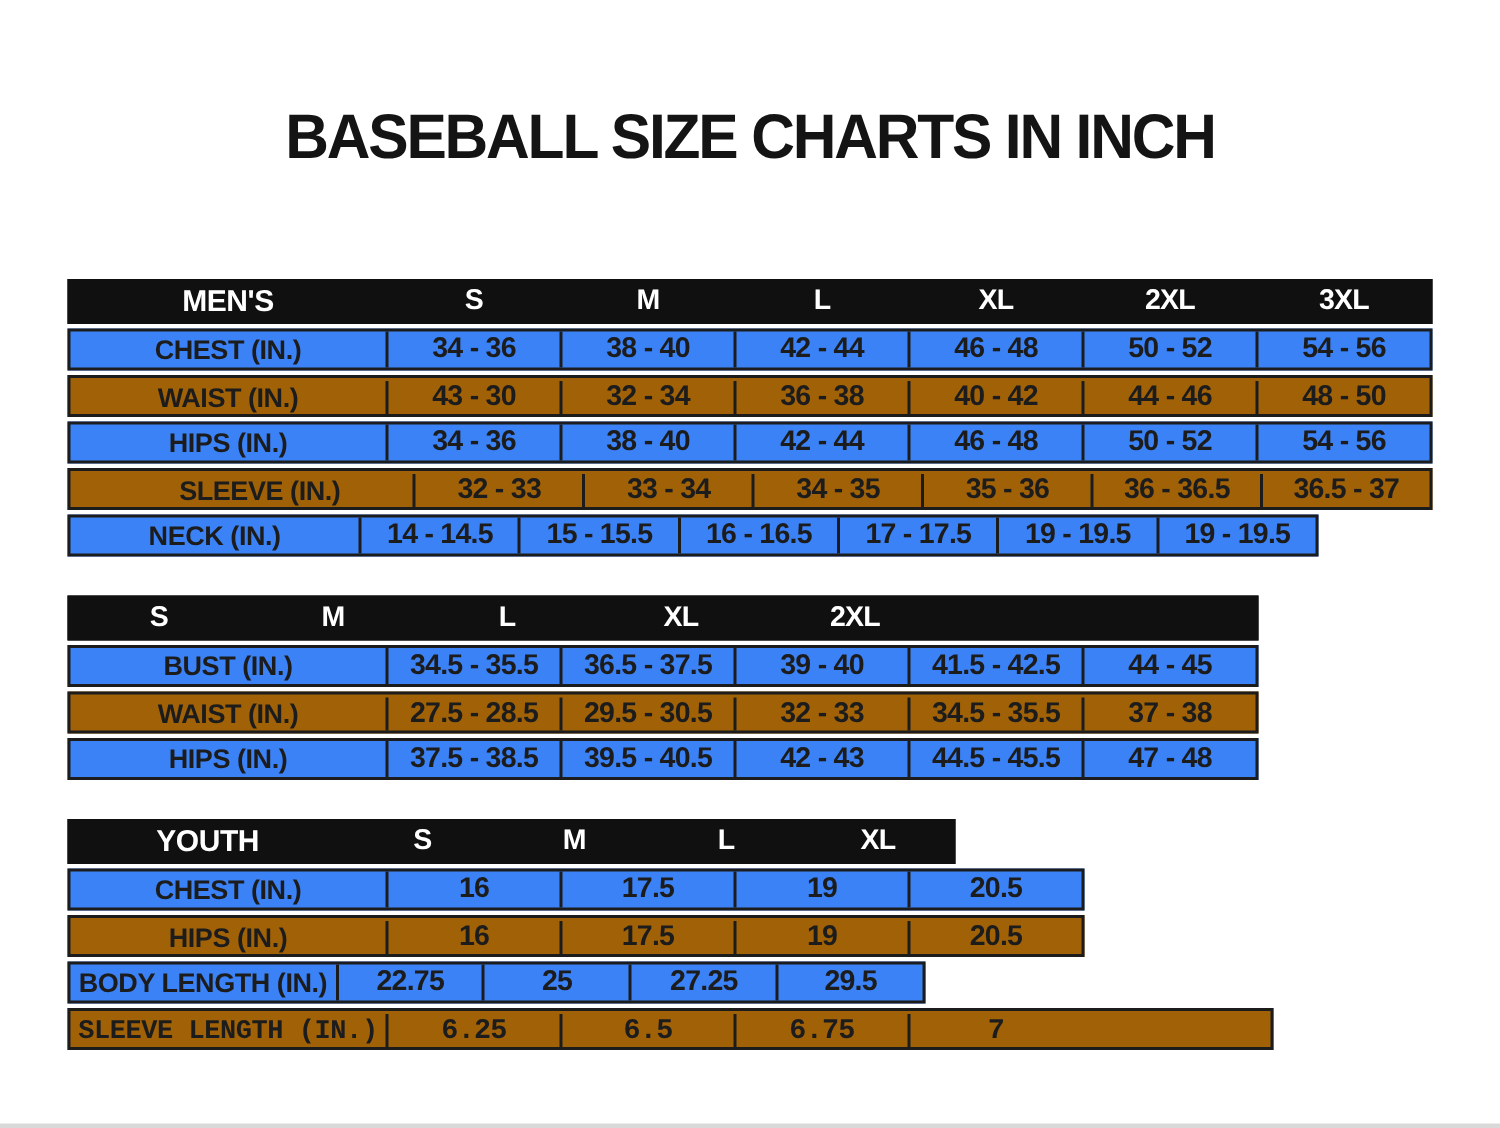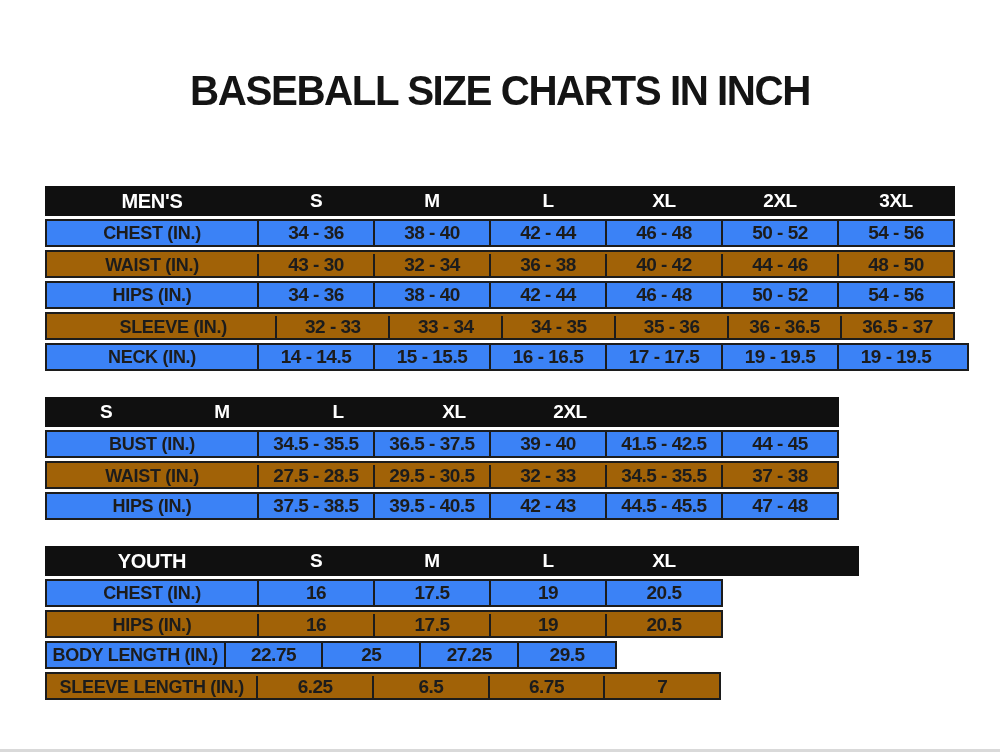--- a/index.html
+++ b/index.html
@@ -119,21 +119,21 @@
       </div>
       <div class="t-row alt" style="width: 910px; padding-left: 24px;">
         <div class="cell label">SLEEVE (IN.)</div>
         <div class="cell value">32 - 33</div>
         <div class="cell value">33 - 34</div>
         <div class="cell value">34 - 35</div>
         <div class="cell value">35 - 36</div>
         <div class="cell value">36 - 36.5</div>
         <div class="cell value">36.5 - 37</div>
       </div>
-      <div class="t-row" style="width: 924px;">
+      <div class="t-row" style="width: 834px;">
         <div class="cell label">NECK (IN.)</div>
         <div class="cell value">14 - 14.5</div>
         <div class="cell value">15 - 15.5</div>
         <div class="cell value">16 - 16.5</div>
         <div class="cell value">17 - 17.5</div>
         <div class="cell value">19 - 19.5</div>
         <div class="cell value">19 - 19.5</div>
       </div>
     </div>
     <div class="size-table">
@@ -163,21 +163,21 @@
       <div class="t-row" style="width: 794px;">
         <div class="cell label">HIPS (IN.)</div>
         <div class="cell value">37.5 - 38.5</div>
         <div class="cell value">39.5 - 40.5</div>
         <div class="cell value">42 - 43</div>
         <div class="cell value">44.5 - 45.5</div>
         <div class="cell value">47 - 48</div>
       </div>
     </div>
     <div class="size-table">
-      <div class="t-row header" style="width: 814px;">
+      <div class="t-row header" style="width: 592px;">
         <div class="cell label">YOUTH</div>
         <div class="cell value">S</div>
         <div class="cell value">M</div>
         <div class="cell value">L</div>
         <div class="cell value">XL</div>
       </div>
       <div class="t-row" style="width: 678px;">
         <div class="cell label">CHEST (IN.)</div>
         <div class="cell value">16</div>
         <div class="cell value">17.5</div>
@@ -191,21 +191,21 @@
         <div class="cell value">19</div>
         <div class="cell value">20.5</div>
       </div>
       <div class="t-row" style="width: 572px;">
         <div class="cell label">BODY LENGTH (IN.)</div>
         <div class="cell value">22.75</div>
         <div class="cell value">25</div>
         <div class="cell value">27.25</div>
         <div class="cell value">29.5</div>
       </div>
-      <div class="t-row alt" style="width: 676px;">
+      <div class="t-row alt" style="width: 804px; font-family: Liberation Mono, monospace;">
         <div class="cell label">SLEEVE LENGTH (IN.)</div>
         <div class="cell value">6.25</div>
         <div class="cell value">6.5</div>
         <div class="cell value">6.75</div>
         <div class="cell value">7</div>
       </div>
     </div>
   </div>
 
 <div class="bottom-edge"></div>

